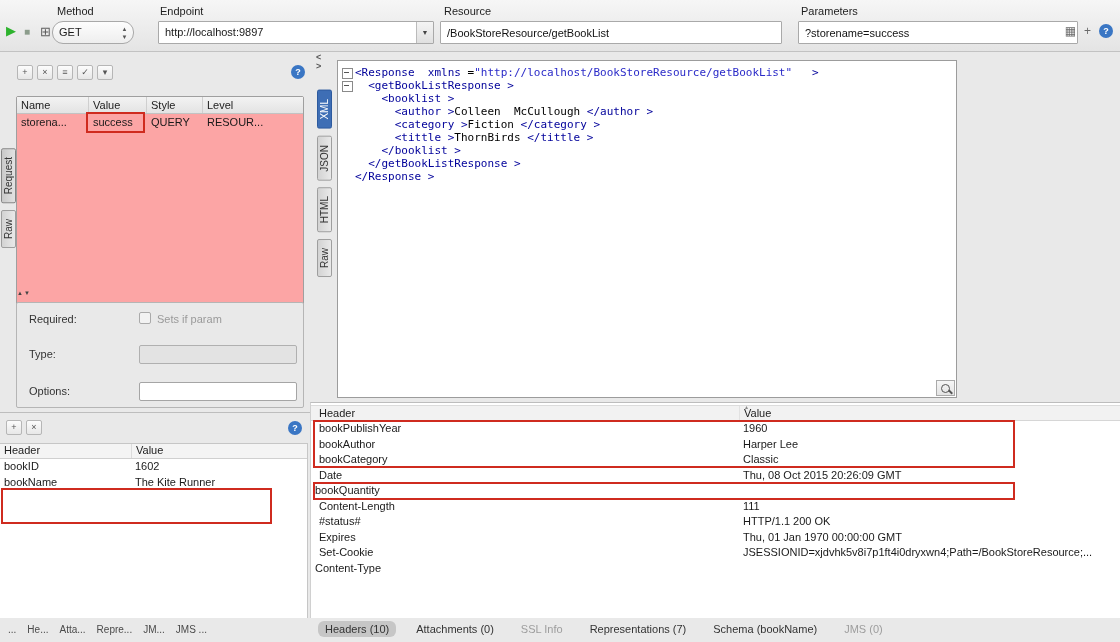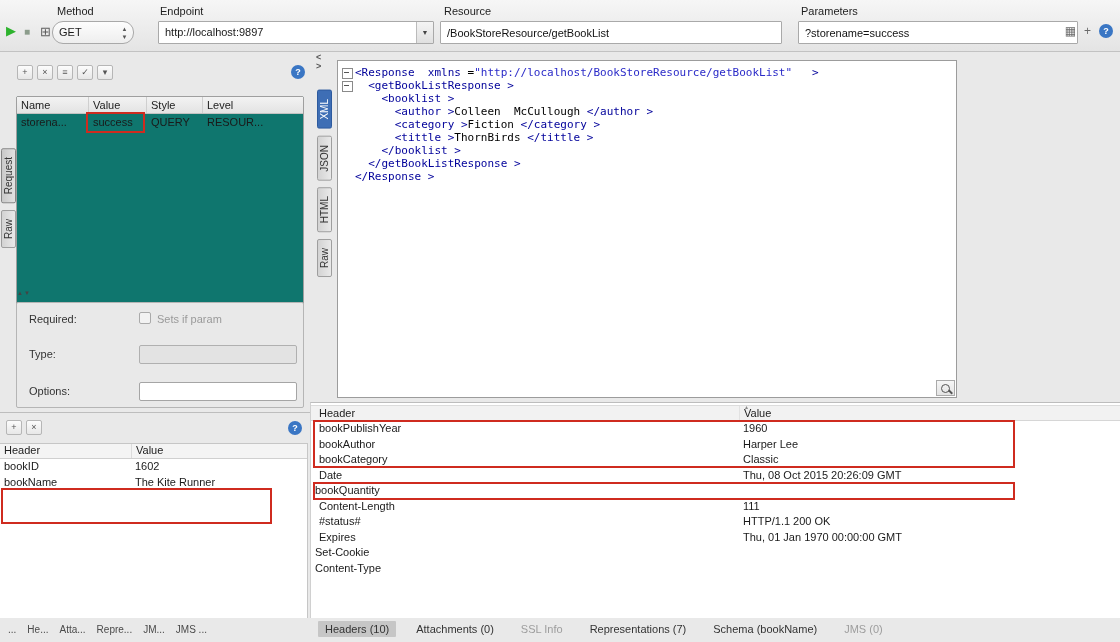--- a/index.html
+++ b/index.html
@@ -39,21 +39,21 @@
   #req-vtabs{left:1px;top:96px}
   .vtab{writing-mode:vertical-rl;transform:rotate(180deg);font-size:10px;color:#333;
         background:linear-gradient(90deg,#e9e9e9,#d3d3d3);border:1px solid #9e9e9e;
         border-radius:2px;padding:8px 1px;text-align:center;cursor:default}
   .vtab.selected{background:linear-gradient(90deg,#e2e2e2,#c9c9c9);border-color:#858585}
   #resp-vtabs .vtab.selected{background:#3e6eb5;color:#fff;border-color:#2d5a9e}
   #req-toolbar{position:absolute;left:17px;top:11px;height:18px;width:288px;display:flex;gap:4px;align-items:center}
   .tbi{width:16px;height:15px;border:1px solid #b6b6b6;background:linear-gradient(#fcfcfc,#e7e7e7);
        border-radius:2px;font-size:9px;line-height:13px;text-align:center;color:#555;cursor:default}
   #req-toolbar .help{margin-left:auto}
-  #params-box{position:absolute;left:16px;top:44px;width:288px;height:212px;background:#0f766e;
+  #params-box{position:absolute;left:16px;top:44px;width:288px;height:212px;background:#fca5a5;
               border:1px solid #9f9f9f;border-radius:2px}
   .pt-head{display:flex;height:17px;background:linear-gradient(#f3f3f3,#e3e3e3);border-bottom:1px solid #c2c2c2}
   .pt-head span{padding:2px 0 0 4px;border-right:1px solid #cfcfcf;white-space:nowrap;overflow:hidden;color:#222}
   .pt-head span:nth-child(1){width:72px}.pt-head span:nth-child(2){width:58px}
   .pt-head span:nth-child(3){width:56px}.pt-head span:nth-child(4){flex:1;border-right:none}
   .pt-row{display:flex;height:17px}
   .pt-row span{padding:2px 0 0 4px;white-space:nowrap;overflow:hidden}
   .pt-row span:nth-child(1){width:72px}.pt-row span:nth-child(2){width:58px}
   .pt-row span:nth-child(3){width:56px}.pt-row span:nth-child(4){flex:1}
   .redbox{position:absolute;border:2px solid #cf2b1f;pointer-events:none}
@@ -120,21 +120,21 @@
   #resph-panel .ht-row span:last-child{flex:1;padding-left:4px;padding-right:4px;white-space:nowrap;overflow:hidden}
   #red-resph-a{left:2px;top:17px;width:702px;height:48px}
   #red-resph-b{left:2px;top:79px;width:702px;height:18px}
 
   
   #bottom-bar{position:absolute;left:0;top:618px;width:1120px;height:24px;background:#e9e9e9}
   #bb-left{position:absolute;left:8px;top:6px;display:flex;gap:11px;font-size:10px;color:#4a4a4a}
   #bb-left span{white-space:nowrap;cursor:default}
   #bb-right{position:absolute;left:318px;top:3px;display:flex;gap:13px;align-items:center;
             font-size:11px;color:#333}
-  .btab{padding:2px 7px;border-radius:1px;white-space:nowrap;cursor:default}
+  .btab{padding:2px 7px;border-radius:6px;white-space:nowrap;cursor:default}
   .btab.selected{background:#c6c6c6}
   .btab.disabled{color:#9d9d9d}
 </style>
 </head>
 <body>
 
 <div id="toolbar">
   <span id="ic-run" class="ticon">▶</span>
   <span id="ic-stop" class="ticon">■</span>
   <span id="ic-addcase" class="ticon">⊞</span>
@@ -286,20 +286,21 @@
       <div class="ht-row">
     <span>#status#</span>
     <span>HTTP/1.1 200 OK</span>
   </div>
       <div class="ht-row">
     <span>Expires</span>
     <span>Thu, 01 Jan 1970 00:00:00 GMT</span>
   </div>
       <div class="ht-row">
     <span>Set-Cookie</span>
+    <span>JSESSIONID=xjdvhk5v8i7p1ft4i0dryxwn4;Path=/BookStoreResource;...</span>
   </div>
       <div class="ht-row">
     <span>Content-Type</span>
   </div>
     </div>
   <div id="red-resph-a" class="redbox"></div>
   <div id="red-resph-b" class="redbox"></div>
 </div>
 
 <div id="bottom-bar">

